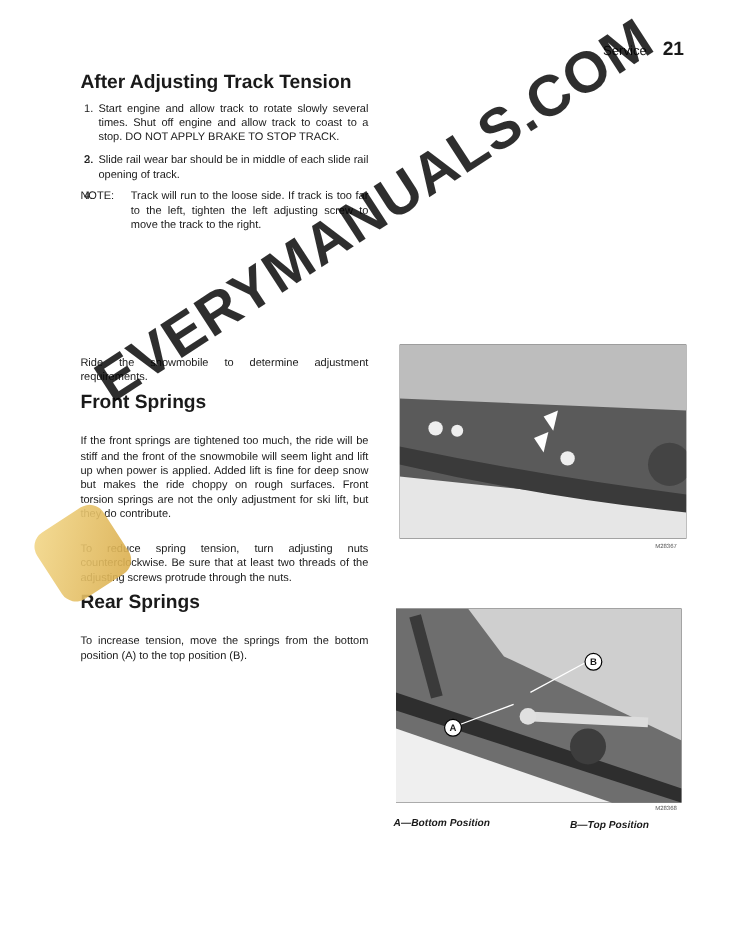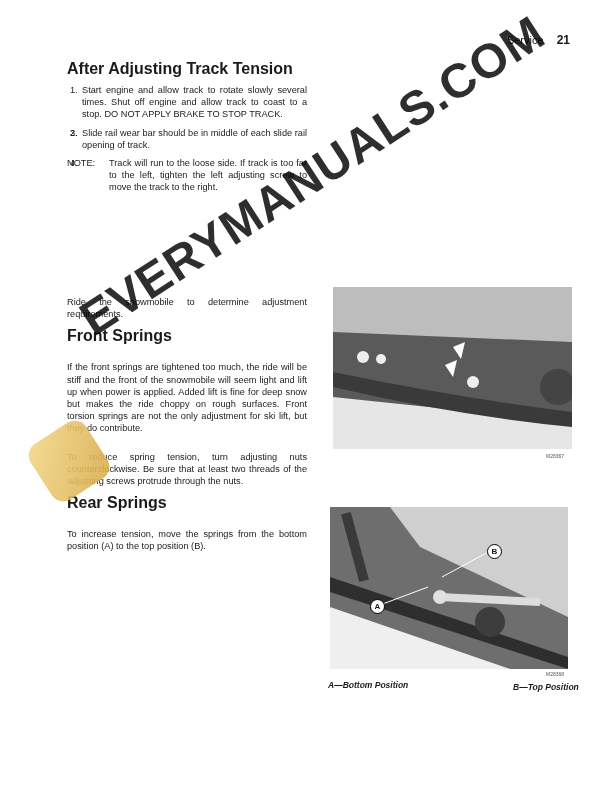--- a/index.html
+++ b/index.html
@@ -2,21 +2,21 @@
 <html><head>
 <meta charset="utf-8">
 <style>
   html, body { margin: 0; padding: 0; }
   body {
     width: 612px; height: 792px; background: #ffffff; position: relative; overflow: hidden;
     font-family: "Liberation Sans", sans-serif; color: #1a1a1a;
   }
   .page-header { position: absolute; top: 33px; right: 42px; font-size: 11px; }
   .page-header .sec { margin-right: 10px; text-align: center; }
-  .page-header .num { font-weight: bold; font-size: 12px; }
+  .page-header .num { font-weight: bold; font-size: 16px; }
 
   .col-left { position: absolute; left: 67px; width: 240px; }
   .h3 { font-weight: bold; font-size: 16px; margin: 0 0 6px 0; }
   .h2 { font-weight: bold; font-size: 12.5px; margin: 0 0 6px 0; }
   .p { font-size: 9.2px; line-height: 12.2px; text-align: justify; margin: 16px 0 7px 0; }
   ol.steps { list-style: none; padding: 0; margin: 0; }
   ol.steps li { position: relative; padding-left: 15px; font-size: 9.2px; line-height: 12.2px; margin-bottom: 6px; text-align: justify; }
   ol.steps li .n { position: absolute; left: 3px; top: 0; }
   .note { font-size: 9.2px; line-height: 12.2px; position: relative; padding-left: 42px; text-align: justify; }
   .note .lbl { position: absolute; left: 0; top: 0; }
@@ -88,16 +88,16 @@
     <circle cx="110" cy="90" r="7" fill="#e0e0e0"></circle>
     <circle cx="160" cy="115" r="15" fill="#3d3d3d"></circle>
     <line x1="50" y1="98" x2="98" y2="80" stroke="#fff" stroke-width="1"></line>
     <line x1="160" y1="44" x2="112" y2="70" stroke="#fff" stroke-width="1"></line>
   </svg>
   <div style="position:absolute; left:40px; top:92px; width:13px; height:13px; border-radius:50%; background:#fff; border:1px solid #000; font-size:8px; font-weight:bold; text-align:center; line-height:13px;">A</div>
   <div style="position:absolute; left:157px; top:37px; width:13px; height:13px; border-radius:50%; background:#fff; border:1px solid #000; font-size:8px; font-weight:bold; text-align:center; line-height:13px;">B</div>
 </div>
 <div class="fig-id" style="left:546px; top:671px;">M28368</div>
 <div class="caption" style="left:328px; top:680px;">A—Bottom Position</div>
-<div class="caption" style="left:513px; top:682px;">B—Top Position</div>
+<div class="caption" style="left:475px; top:682px;">B—Top Position</div>
 
 <div class="wm-logo"></div>
 <div class="watermark">EVERYMANUALS.COM</div>
 
 </body></html>

